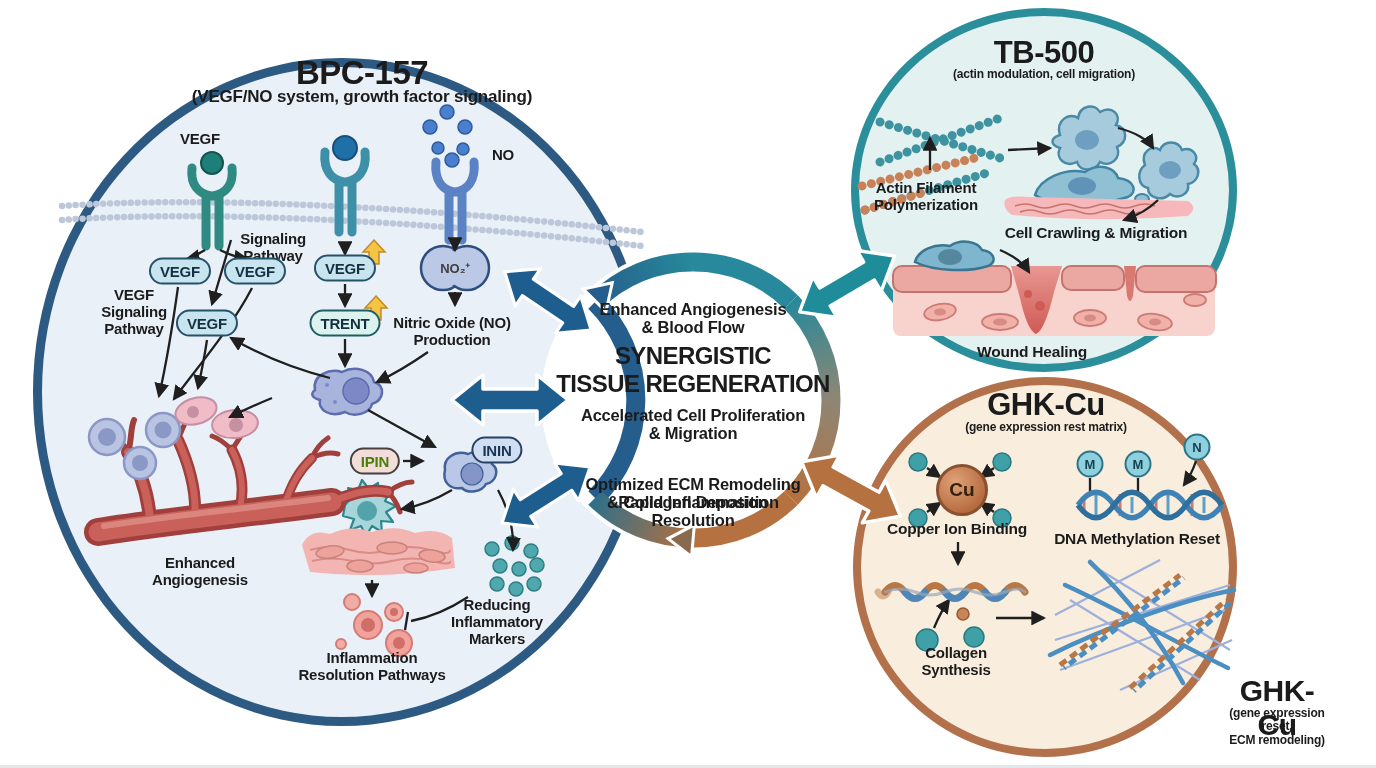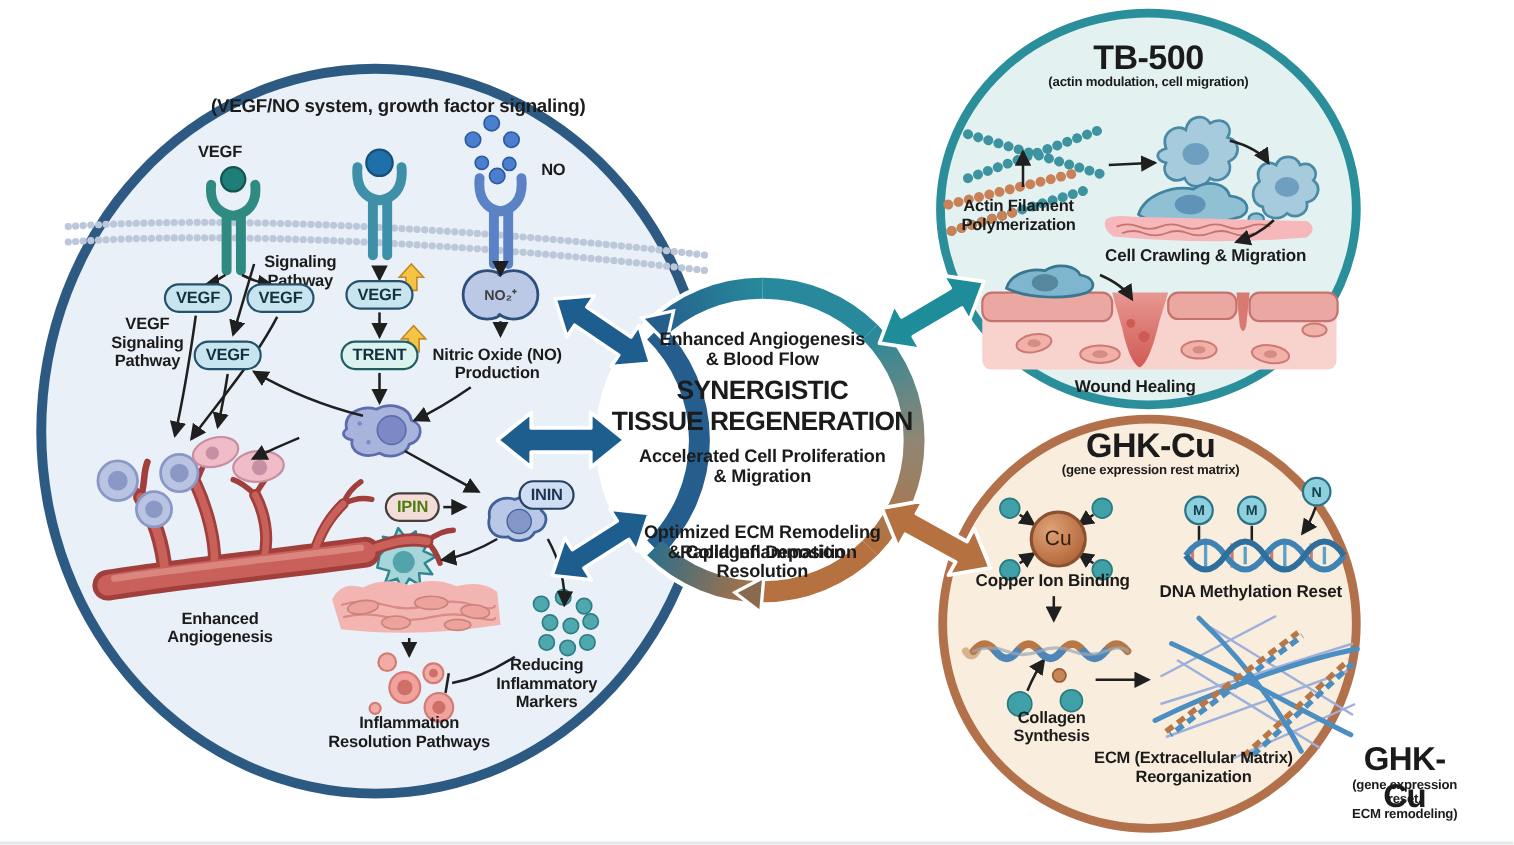--- a/index.html
+++ b/index.html
@@ -26,21 +26,21 @@
         color:#12303f;letter-spacing:-0.2px;}
   .pill-blue{background:#c8e4ef;border:2.5px solid #25516b;}
   .pill-mint{background:#dcf2ee;border:2.5px solid #1f5f63;}
   .pill-pink{background:#f2ddd8;border:2.5px solid #473f3d;color:#4d7c0f;}
   .pill-peri{background:#cfdef2;border:2.5px solid #27415f;color:#1b3350;}
   .chip{position:absolute;transform:translate(-50%,-50%);border-radius:50%;display:flex;align-items:center;
         justify-content:center;font-weight:bold;background:#8fd0de;border:2.5px solid #2b7386;color:#14424e;
         font-size:13px;box-sizing:border-box;}
   .chip-m{width:27px;height:27px;}
   .cu-chip{position:absolute;transform:translate(-50%,-50%);width:52px;height:52px;border-radius:50%;
-        display:flex;align-items:center;justify-content:center;font-weight:normal;font-size:19px;color:#35200f;
+        display:flex;align-items:center;justify-content:center;font-weight:bold;font-size:19px;color:#35200f;
         background:radial-gradient(circle at 35% 32%,#dfa276,#b56a3e 75%);border:3px solid #8a5130;box-sizing:border-box;}
   .no2-lbl{position:absolute;transform:translate(-50%,-50%);font-weight:bold;font-size:13px;color:#404040;}
   .bottom-strip{position:absolute;left:0;top:765px;width:1376px;height:3px;background:#e4e7ea;}
 </style>
 </head>
 <body>
 
 <div class="canvas">
 
   <div class="big-circle bpc-circle"></div>
@@ -366,20 +366,21 @@
     </g>
     <g stroke="#ffffff" stroke-width="3.5" stroke-linejoin="round">
       <use href="#dbl" transform="translate(548,301) rotate(34) scale(0.9)" fill="#1d5e8f"></use>
       <use href="#dbl" transform="translate(510,400) scale(1)" fill="#1d5e8f"></use>
       <use href="#dbl" transform="translate(546,495) rotate(-32.5) scale(0.9)" fill="#1d5e8f"></use>
       <use href="#dbl" transform="translate(847,284) rotate(-30.5) scale(0.95)" fill="#1f8d99"></use>
       <use href="#dbl" transform="translate(851,489) rotate(28.8) scale(0.97)" fill="#b5713f"></use>
     </g>
   </svg>
 
+  <div class="lbl t33" style="left:362px;top:55px;">BPC-157</div>
   <div class="lbl t17" style="left:362px;top:87px;">(VEGF/NO system, growth factor signaling)</div>
   <div class="lbl t15" style="left:200px;top:131px;">VEGF</div>
   <div class="lbl t15" style="left:503px;top:147px;">NO</div>
   <div class="lbl t15" style="left:273px;top:231px;">Signaling
 Pathway</div>
   <div class="lbl t15" style="left:134px;top:287px;">VEGF
 Signaling
 Pathway</div>
   <div class="lbl t15" style="left:452px;top:315px;">Nitric Oxide (NO)
 Production</div>
@@ -406,22 +407,20 @@
 Polymerization</div>
   <div class="lbl t155" style="left:1096px;top:224px;">Cell Crawling &amp; Migration</div>
   <div class="lbl t155" style="left:1032px;top:343px;">Wound Healing</div>
 
   <div class="lbl t31" style="left:1046px;top:388px;">GHK-Cu</div>
   <div class="lbl t16" style="left:1046px;top:421px;">(gene expression rest matrix)</div>
   <div class="lbl t155" style="left:957px;top:520px;">Copper Ion Binding</div>
   <div class="lbl t155" style="left:1137px;top:530px;">DNA Methylation Reset</div>
   <div class="lbl t15" style="left:956px;top:645px;">Collagen
 Synthesis</div>
-  <div class="lbl t15" style="left:1085px;top:682px;">ECM (Extracellular Matrix)
-Reorganization</div>
   <div class="lbl t30" style="left:1277px;top:674px;">GHK-Cu</div>
   <div class="lbl t16" style="left:1277px;top:707px;">(gene expression reset,
 ECM remodeling)</div>
 
   <div class="cu-chip" style="left:962px;top:490px;">Cu</div>
   <div class="chip chip-m" style="left:1090px;top:464px;">M</div>
   <div class="chip chip-m" style="left:1138px;top:464px;">M</div>
   <div class="chip chip-m" style="left:1197px;top:447px;">N</div>
 
   <div class="lbl hub-top" style="left:693px;top:300px;">Enhanced Angiogenesis

